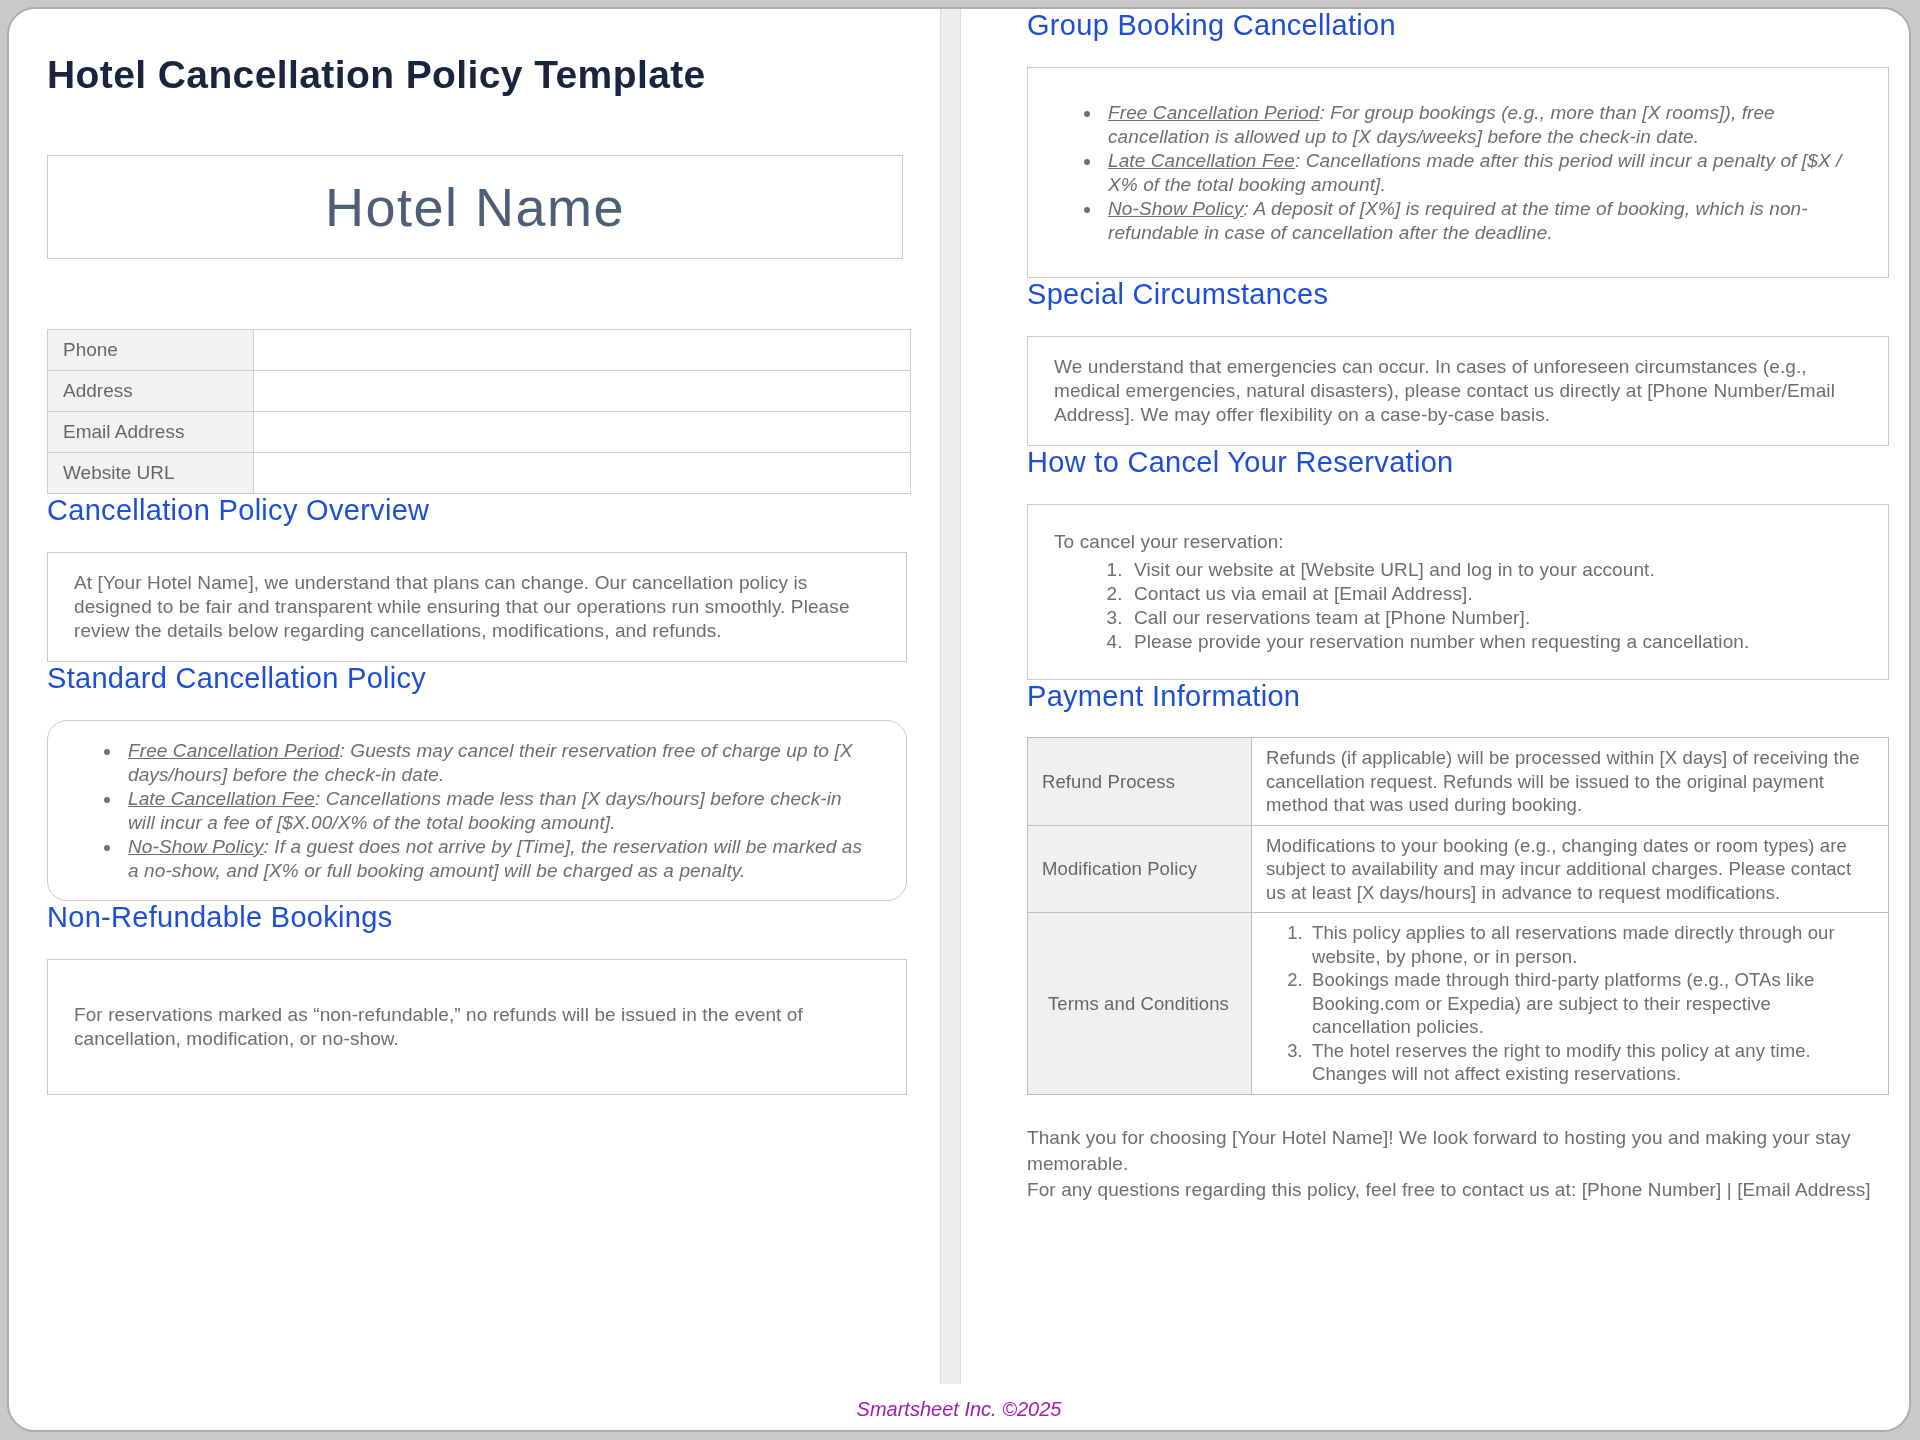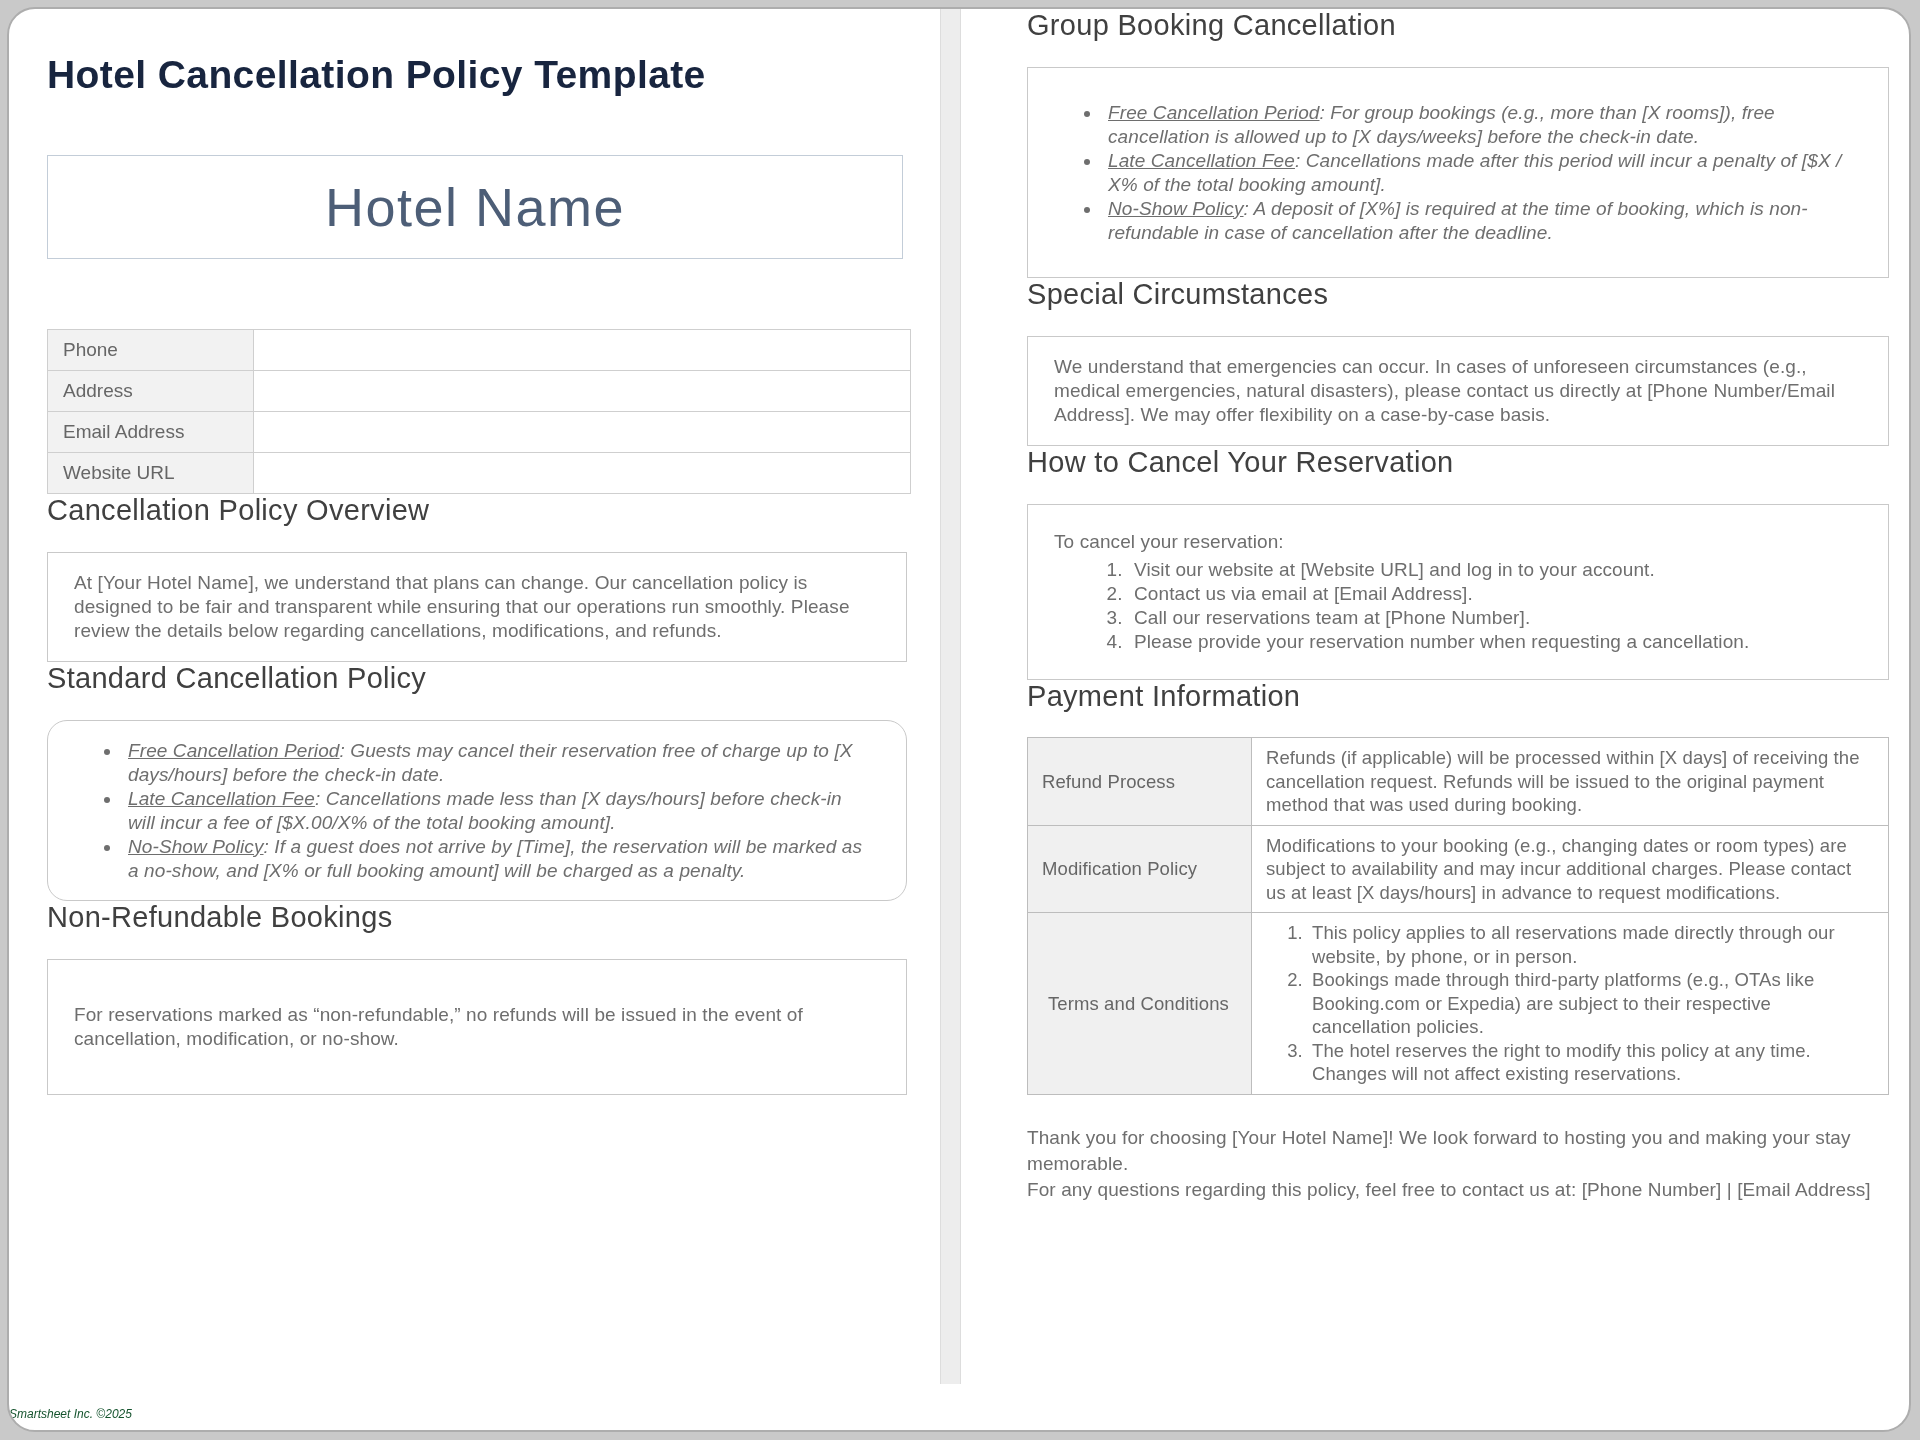--- a/index.html
+++ b/index.html
@@ -37,21 +37,21 @@
   table { border-collapse:collapse; }
   .info-table { margin-top:70px; width:864px; }
   .info-table td {
     border:1px solid #cfcfcf; height:41px;
     font-size:19px; color:#666666; padding:0 15px;
   }
   .info-table td.label { background:#f2f2f2; width:206px; }
   .info-table td.value { background:#ffffff; }
 
   h2.section {
-    font-size:29px; font-weight:400; color:#404040;
+    font-size:29px; font-weight:400; color:#1d4ed8;
     margin:0; letter-spacing:0.3px;
   }
   .mt28 { margin-top:28px; } .mt49 { margin-top:49px; }
   .mt57 { margin-top:57px; } .mt58 { margin-top:58px; } .mt63 { margin-top:63px; }
 
   .tbox {
     margin-top:25px; border:1px solid #c9c9c9; width:860px;
     font-size:19px; color:#6e6e6e; line-height:24px;
     display:flex; align-items:center; letter-spacing:0.1px;
   }
@@ -74,21 +74,21 @@
   .pay-table td.h72  { height:72px; }
   .pay-table td.h166 { height:166px;padding-left:20px; }
   .pay-table ol { margin:0; padding:0 6px 0 42px; }
   .pay-table li { padding-left:4px; }
 
   .closing { margin:30px 0 0; font-size:19px; color:#6e6e6e; line-height:26px; letter-spacing:0.1px; }
   .closing span { display:block; }
 
   .footer-credit {
     position:absolute; left:0; right:0; bottom:9px;
-    text-align:left; font-style:italic; font-size:12px; color:#14532d;
+    text-align:center; font-style:italic; font-size:20px; color:#a21caf;
   }
 </style>
 </head>
 <body>
 
 <div class="frame">
 
   <div class="page page-left">
     <h1 class="doc-title">Hotel Cancellation Policy Template</h1>
 

